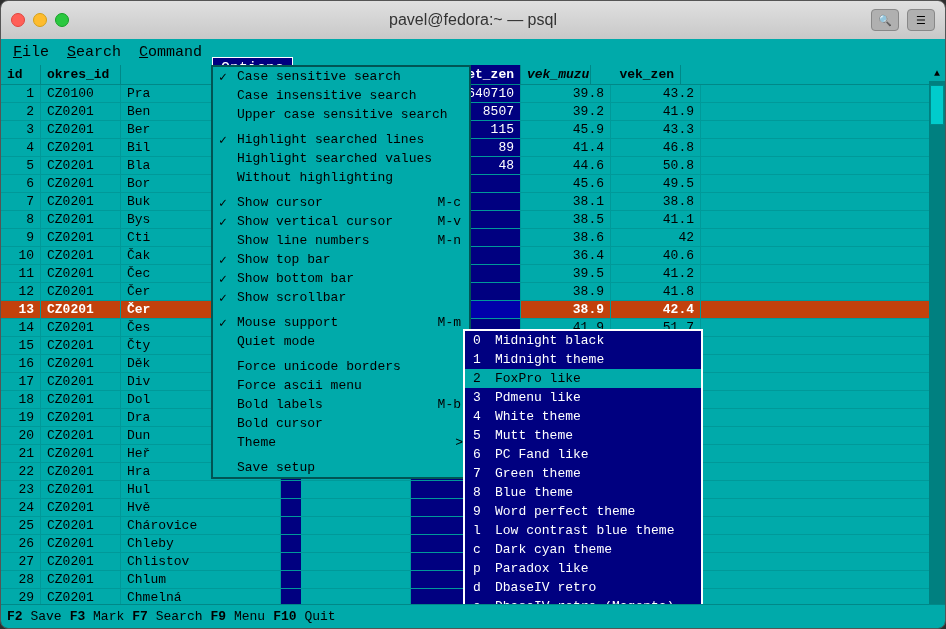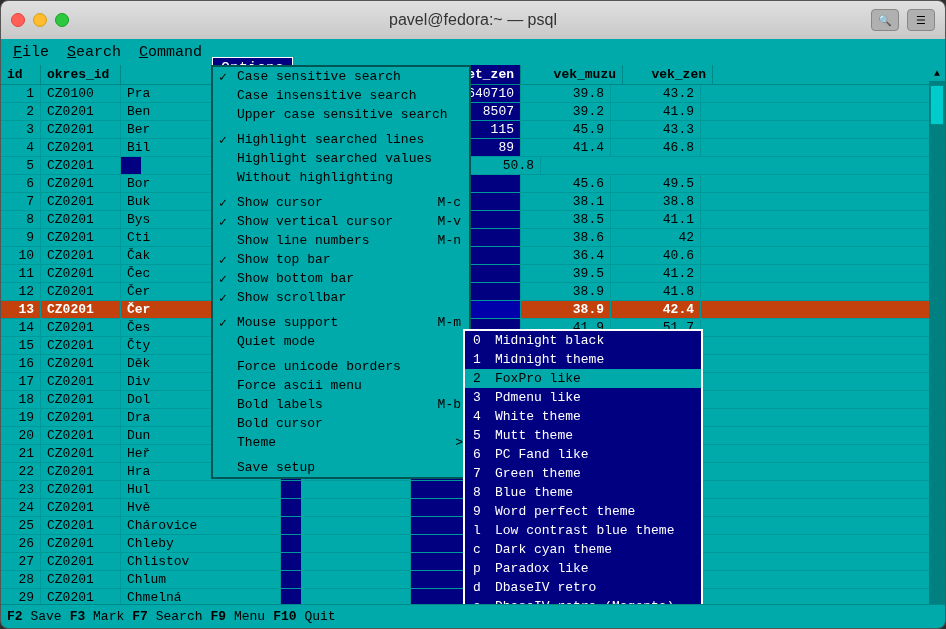--- a/index.html
+++ b/index.html
@@ -119,21 +119,21 @@
       font-size: 13px;
       color: #000;
       border-right: 1px solid #008888;
       background: #00aaaa;
     }
     .th-id { width: 40px; }
     .th-okres { width: 80px; }
     .th-nazev { width: 160px; }
     .th-pocet-muzu { width: 110px; text-align: right; }
     .th-pocet-zen { width: 110px; text-align: right; background: #000080; color: #fff; }
-    .th-vek-muzu { width: 102px; text-align: right; }
+    .th-vek-muzu { width: 70px; text-align: right; font-style: italic; }
     .th-vek-zen { width: 90px; text-align: right; }
 
     .table-body {
       flex: 1;
       overflow-y: auto;
     }
 
     .table-row {
       display: flex;
       border-bottom: 1px solid #009999;
@@ -340,20 +340,21 @@
             <div class="td td-nazev">Bil</div>
             <div class="col-sep"></div>
             <div class="td td-pocet-muzu">93</div>
             <div class="td td-pocet-zen">89</div>
             <div class="td td-vek-muzu">41.4</div>
             <div class="td td-vek-zen">46.8</div>
           </div>
           <div class="table-row">
             <div class="td td-id">5</div>
             <div class="td td-okres">CZ0201</div>
+            <div class="td td-nazev">Bla</div>
             <div class="col-sep"></div>
             <div class="td td-pocet-muzu">52</div>
             <div class="td td-pocet-zen">48</div>
             <div class="td td-vek-muzu">44.6</div>
             <div class="td td-vek-zen">50.8</div>
           </div>
           <div class="table-row">
             <div class="td td-id">6</div>
             <div class="td td-okres">CZ0201</div>
             <div class="td td-nazev">Bor</div>

